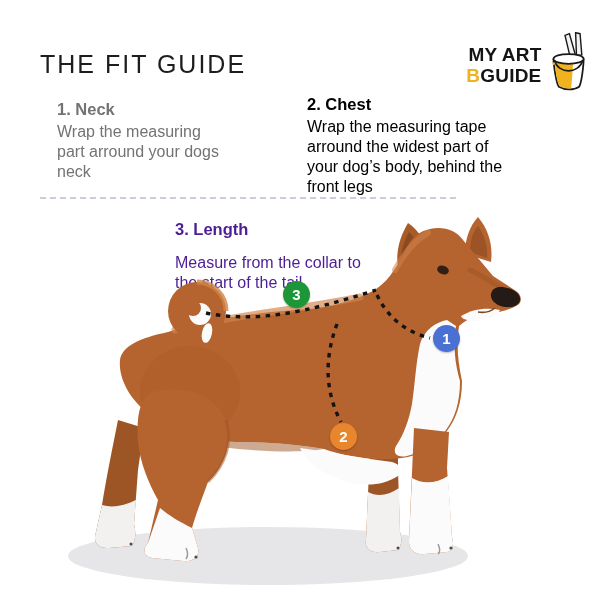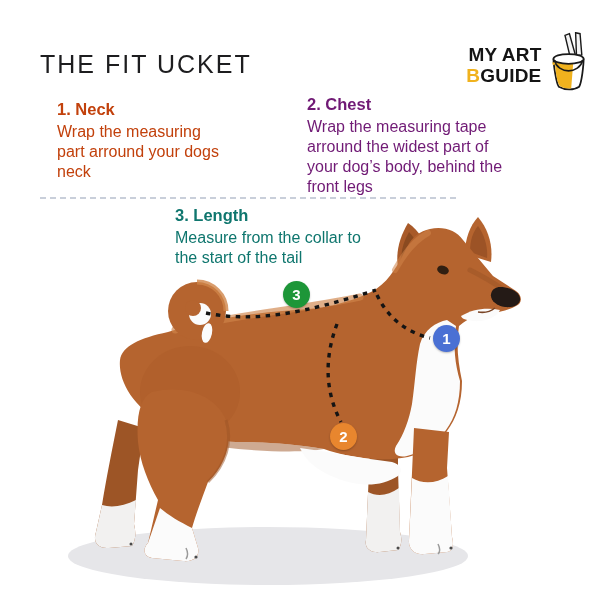--- a/index.html
+++ b/index.html
@@ -15,27 +15,27 @@
   
   .logo{position:absolute;left:450px;top:28px;width:142px;display:flex;align-items:flex-start;}
   .logo-text{width:96px;text-align:right;font-weight:bold;font-size:19px;line-height:21px;color:#141414;letter-spacing:.2px;padding-top:8px;margin-top:8px;}
   .logo-accent{color:#f0b21e;}
   .logo-bucket{width:52px;height:68px;margin-left:1px;}
   
   .step{position:absolute;}
   .step-heading{margin:0 0 3px 0;font-size:16.5px;font-weight:bold;}
   .step-body{margin:0;font-size:16px;line-height:20px;}
   .step-neck{left:57px;top:100px;}
-  .step-neck .step-heading,.step-neck .step-body{color:#c2410c;}
+  .step-neck .step-heading,.step-neck .step-body{color:#737373;}
   .step-neck .step-body{width:162px;}
   .step-chest{left:307px;top:95px;}
-  .step-chest .step-heading,.step-chest .step-body{color:#701a75;}
+  .step-chest .step-heading,.step-chest .step-body{color:#000000;}
   .step-chest .step-body{width:214px;}
   .step-length{left:175px;top:206px;}
-  .step-length .step-heading,.step-length .step-body{color:#0f766e;}
+  .step-length .step-heading,.step-length .step-body{color:#4c1d95;margin-top:14px;}
   .step-length .step-body{width:198px;}
   .dashed-sep{
     position:absolute;left:40px;top:197px;width:416px;height:0;
     border-top:2px dashed #c9cfda;
   }
   
   .dog-svg{position:absolute;left:0;top:0;width:600px;height:600px;}
   
   .marker{
     position:absolute;width:27px;height:27px;border-radius:50%;
@@ -43,21 +43,21 @@
     color:#ffffff;font-size:15px;font-weight:bold;
     box-shadow:0 1px 2px rgba(0,0,0,.25);
   }
   .marker-neck{left:433px;top:325px;background:#4a70d4;}
   .marker-chest{left:330px;top:423px;background:#e8862e;}
   .marker-length{left:283px;top:281px;background:#1d9638;}
 </style>
 </head>
 <body>
 
-<h1 class="page-title">THE FIT UCKET</h1>
+<h1 class="page-title">THE FIT GUIDE</h1>
 
 <div class="logo">
   <div class="logo-text">
     <div><span>MY</span> <span>ART</span></div>
     <div><span class="logo-accent">B</span><span>GUIDE</span></div>
   </div>
   <svg class="logo-bucket" viewBox="0 0 56 72">
     <path d="M 26 6 L 31 4 L 38 29 L 32 31 Z" fill="#f4f4f4" stroke="#1a1a1a" stroke-width="1.6"></path>
     <path d="M 38 3 L 43 4 L 45 28 L 39 29 Z" fill="#f4f4f4" stroke="#1a1a1a" stroke-width="1.6"></path>
     <path d="M 13 33 C 13 38 16 60 19 64 C 26 68 36 68 42 64 C 45 59 47 39 47 33 Z" fill="#ffffff" stroke="#1a1a1a" stroke-width="2"></path>

